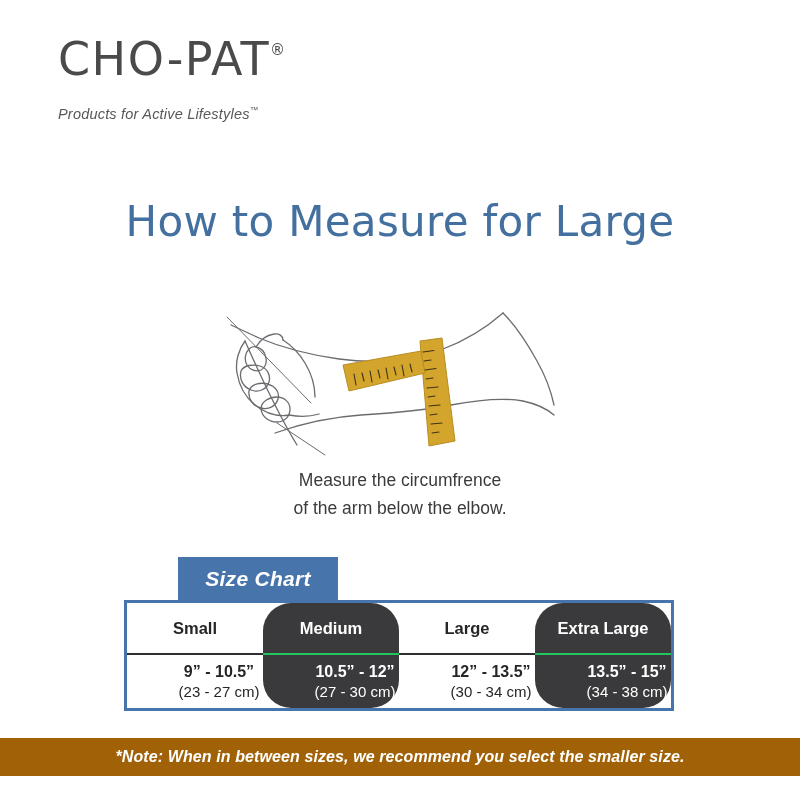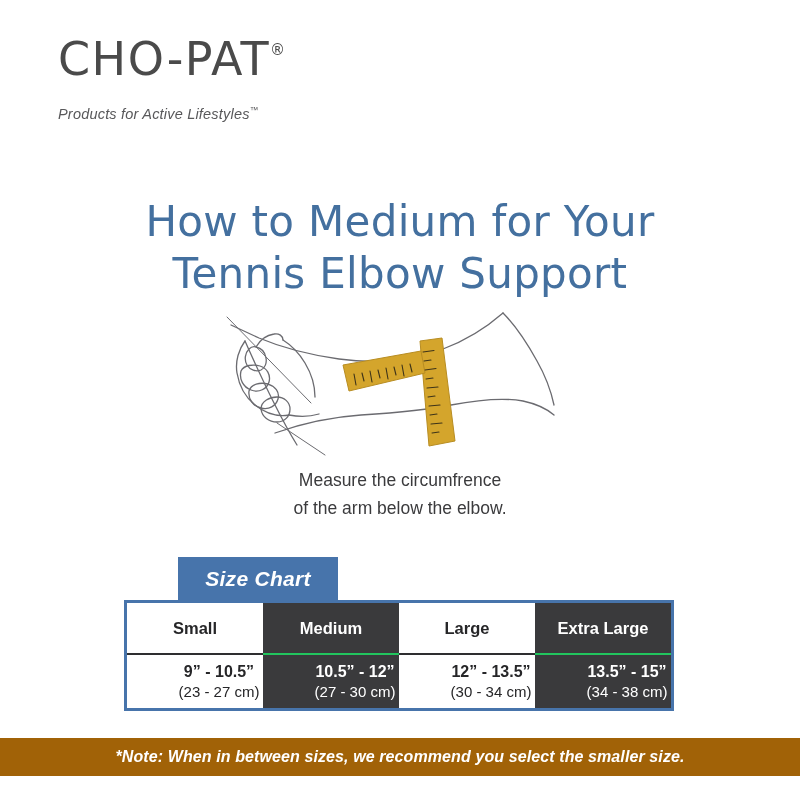--- a/index.html
+++ b/index.html
@@ -121,20 +121,21 @@
     width: 550px;
     border: 3px solid #4774ab;
     box-sizing: border-box;
     display: flex;
   }
   .size-col {
     flex: 1 1 0;
     display: flex;
     flex-direction: column;
     box-sizing: border-box;
+    border-radius: 28px;
   }
   .size-col.light { background: #ffffff; }
   .size-col.dark  { background: #3a3a3c; }
 
   .size-head {
     height: 52px;
     display: flex;
     align-items: center;
     justify-content: center;
     font-size: 16.5px;
@@ -191,22 +192,21 @@
 <body>
 
 <div class="page">
 
   <div class="logo-block">
     <div class="logo-wordmark"><span>CHO-PAT</span><span class="reg">®</span></div>
     <div class="logo-tagline"><span>Products for Active Lifestyles</span><span class="tm">™</span></div>
   </div>
 
   <h1 class="headline">
-    <span class="l1">How to Medium for Your</span>
-    <span class="l2">Tennis Elbow Support</span>
+    <span class="l1">How to Measure for Large</span>
   </h1>
 
   <div class="illustration">
     <svg viewBox="0 0 340 155" width="340" height="155" xmlns="http://www.w3.org/2000/svg">
       <g fill="none" stroke="#6b6b70" stroke-width="1.3" stroke-linecap="round" stroke-linejoin="round">
 
         <path d="M16 20 L44 33 C70 44 96 50 124 54 C160 59 196 56 228 44 C252 35 272 22 288 8"></path>
 
         <path d="M288 8 C300 20 312 38 322 56 C330 70 336 86 339 100"></path>
 

